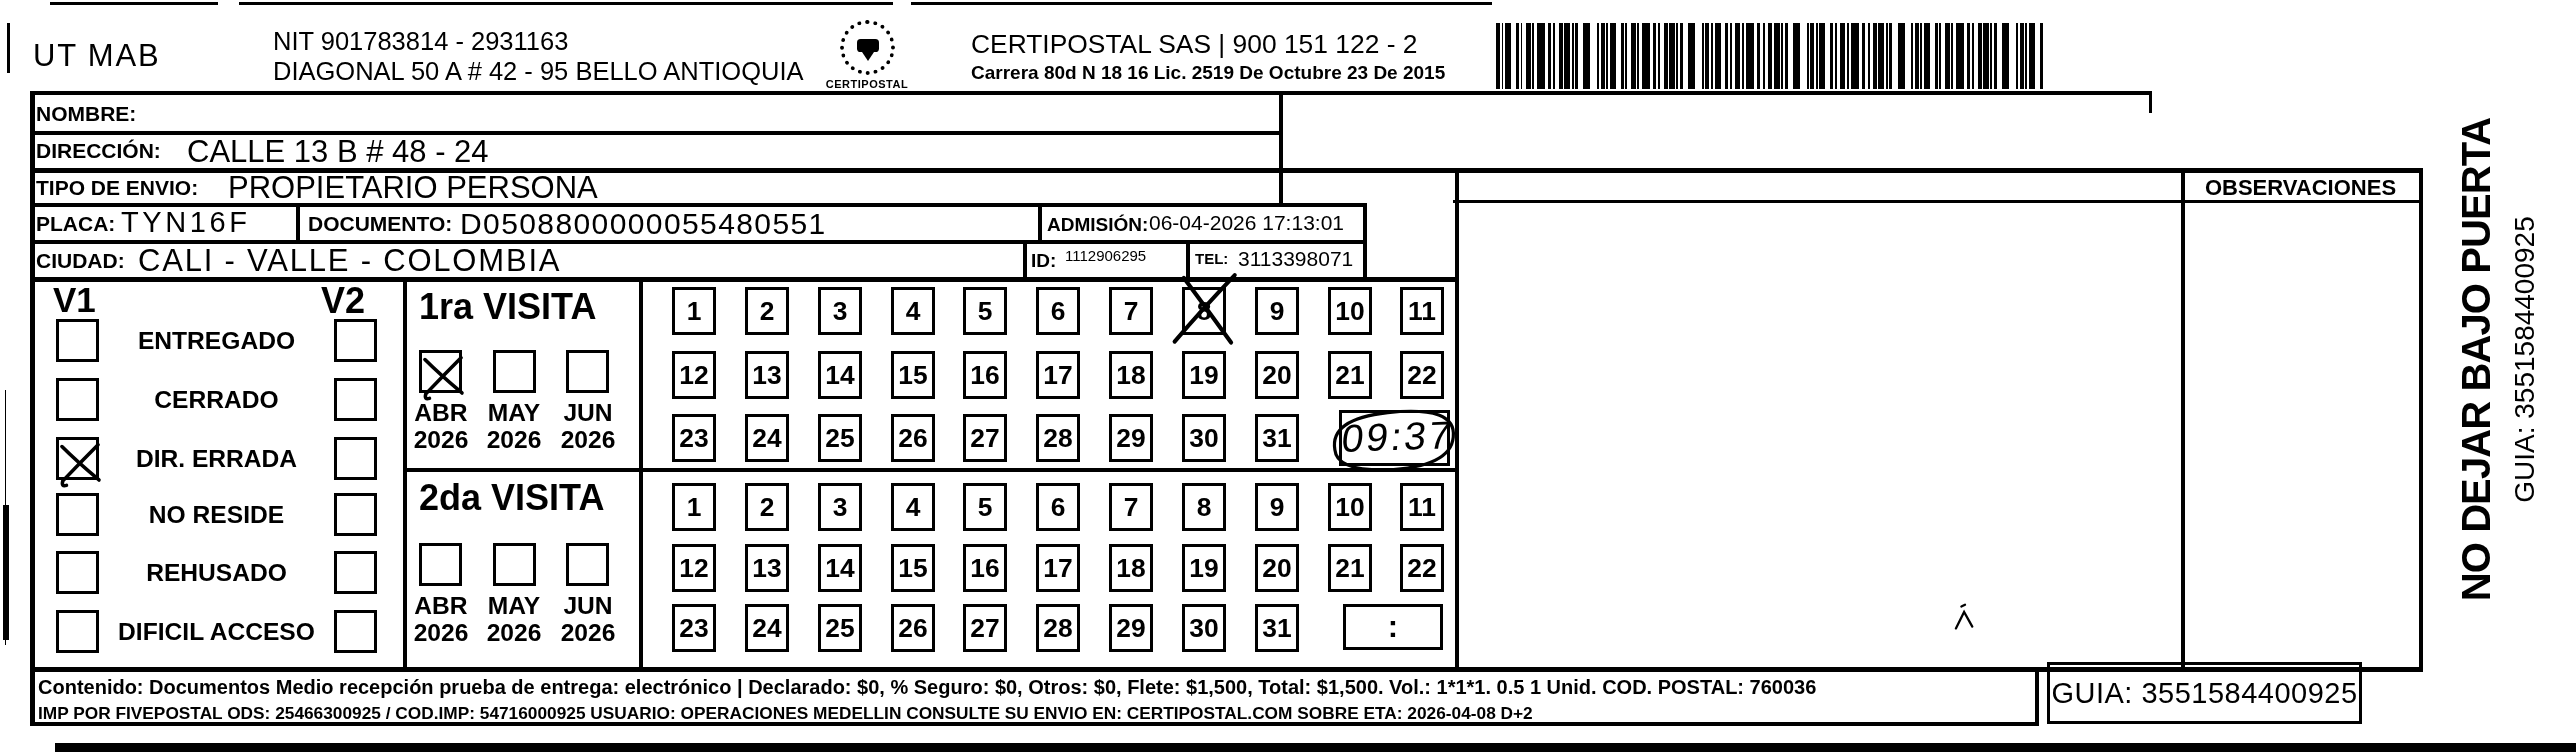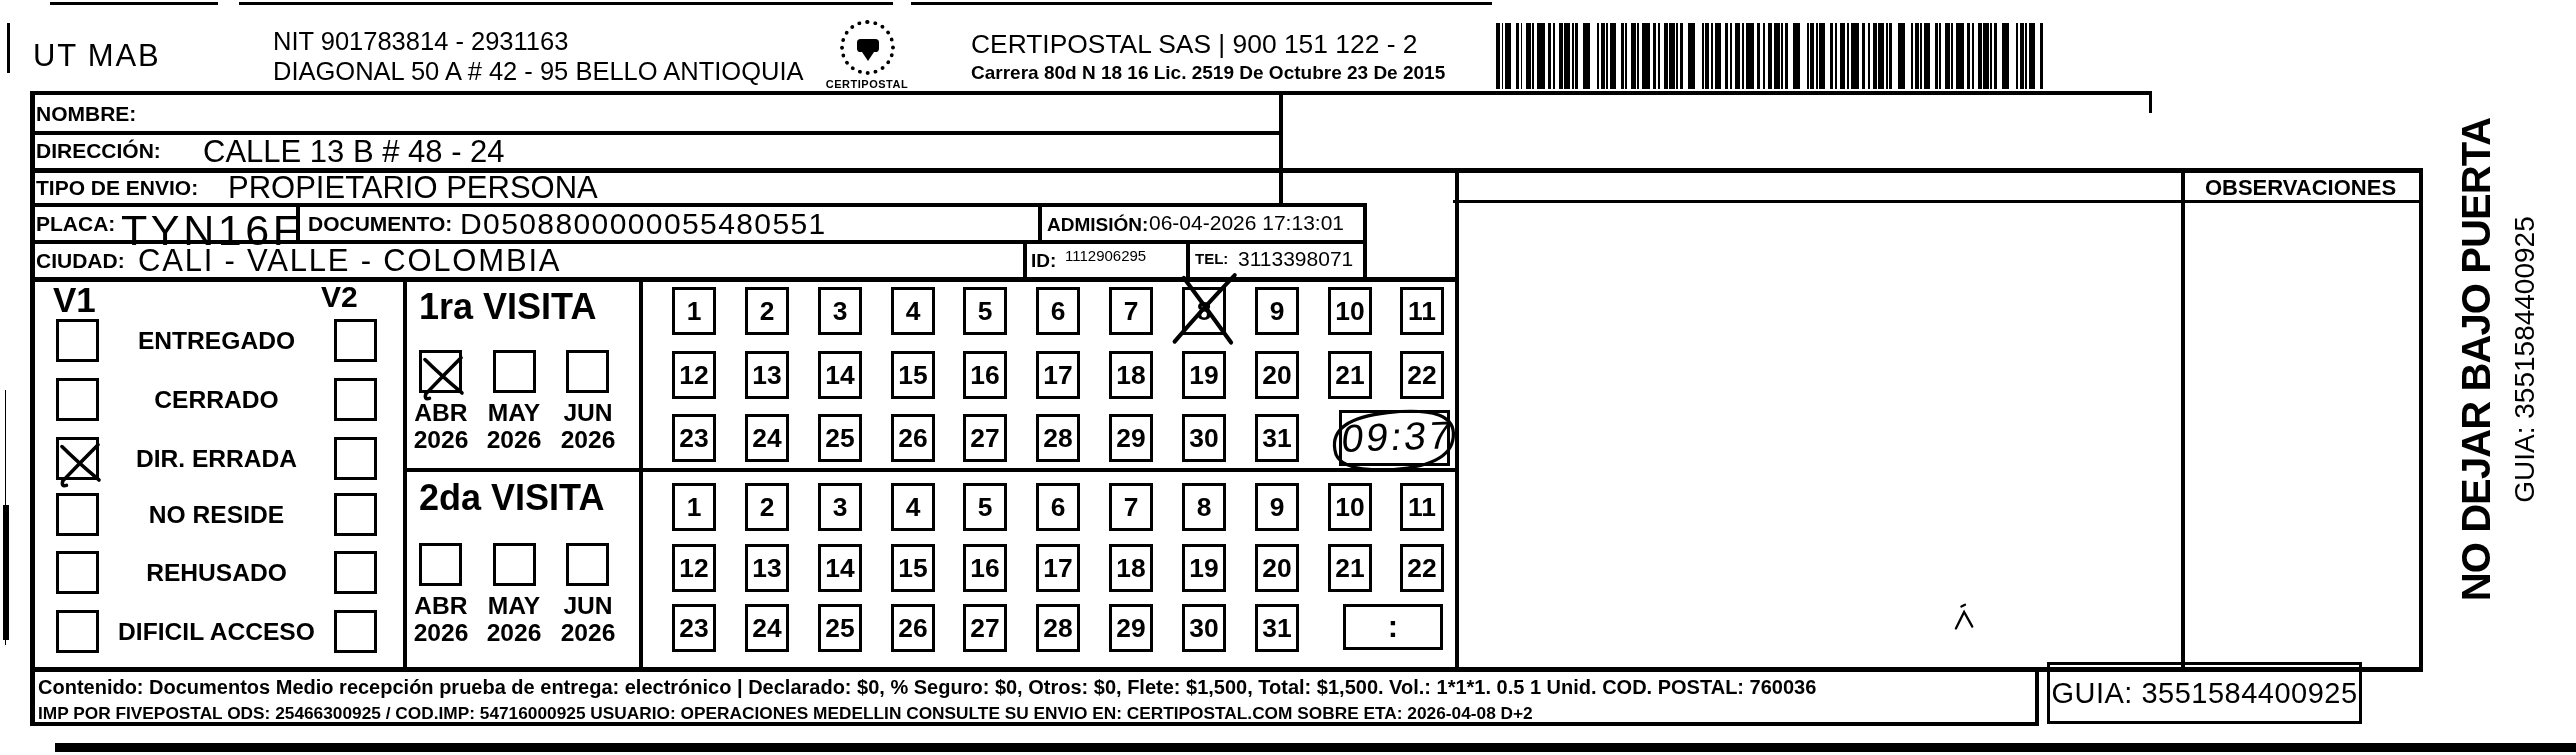--- a/index.html
+++ b/index.html
@@ -125,45 +125,45 @@
       <div style="left: 520px; width: 1.8px;"></div>
       <div style="left: 524px; width: 3.6px;"></div>
       <div style="left: 529px; width: 1.8px;"></div>
       <div style="left: 533px; width: 6.4px;"></div>
       <div style="left: 544px; width: 2.7px;"></div>
     </div>
 
   <div class="abs lbl" style="left:36px;top:102px;font-size:21px;">NOMBRE:</div>
 
   <div class="abs lbl" style="left:36px;top:139px;font-size:21px;">DIRECCIÓN:</div>
-  <div class="abs" style="left:187px;top:134px;font-size:31px;margin-left:16px;">CALLE 13 B # 48 - 24</div>
+  <div class="abs" style="left:187px;top:134px;font-size:31px;">CALLE 13 B # 48 - 24</div>
 
   <div class="abs lbl" style="left:36px;top:176px;font-size:21px;">TIPO DE ENVIO:</div>
   <div class="abs" style="left:228px;top:170px;font-size:31px;">PROPIETARIO PERSONA</div>
 
   <div class="abs lbl" style="left:36px;top:212px;font-size:21px;">PLACA:</div>
-  <div class="abs" style="left:121px;top:206px;font-size:43px;letter-spacing:3.6px;">TYN16F</div>
+  <div class="abs" style="left:121px;top:206px;font-size:29px;letter-spacing:3.6px;">TYN16F</div>
 
   <div class="abs lbl" style="left:308px;top:212px;font-size:21px;">DOCUMENTO:</div>
   <div class="abs" style="left:460px;top:207px;font-size:30px;letter-spacing:1.4px;">D0508800000055480551</div>
 
   <div class="abs lbl" style="left:1047px;top:214px;font-size:19px;">ADMISIÓN:</div>
   <div class="abs" style="left:1149px;top:211px;font-size:21px;">06-04-2026 17:13:01</div>
 
   <div class="abs lbl" style="left:36px;top:249px;font-size:21px;">CIUDAD:</div>
   <div class="abs" style="left:138px;top:243px;font-size:31px;letter-spacing:1.8px;">CALI - VALLE - COLOMBIA</div>
 
   <div class="abs lbl" style="left:1031px;top:250px;font-size:19px;">ID:</div>
   <div class="abs" style="left:1065px;top:247px;font-size:15px;">1112906295</div>
 
   <div class="abs lbl" style="left:1195px;top:250px;font-size:15px;">TEL:</div>
   <div class="abs" style="left:1238px;top:247px;font-size:21px;">3113398071</div>
 
   <div class="abs lbl" style="left:53px;top:280px;font-size:35px;">V1</div>
-  <div class="abs lbl" style="left:321px;top:280px;font-size:30px;">V2</div>
+  <div class="abs lbl" style="left:321px;top:280px;font-size:36px;">V2</div>
 
   <div class="abs lbl" style="left:419px;top:286px;font-size:36px;">1ra VISITA</div>
   <div class="abs lbl" style="left:419px;top:477px;font-size:36px;">2da VISITA</div>
 
   <div class="timebox" style="left:1339px;top:410px;width:111px;height:56px;"></div>
   <div class="timebox" style="left:1343px;top:604px;width:100px;height:46px;font-size:31px;">:</div>
   <div class="abs" style="left:1342px;top:415px;font-size:39px;transform:skewX(-8deg) rotate(-2deg);letter-spacing:2.7px;z-index:7;">09:37</div>
 
   <div class="abs lbl ctr" style="left:2184px;top:175px;width:233px;font-size:22px;">OBSERVACIONES</div>
   <div class="abs" style="left:1459px;top:206px;width:719px;height:459px;"></div>

